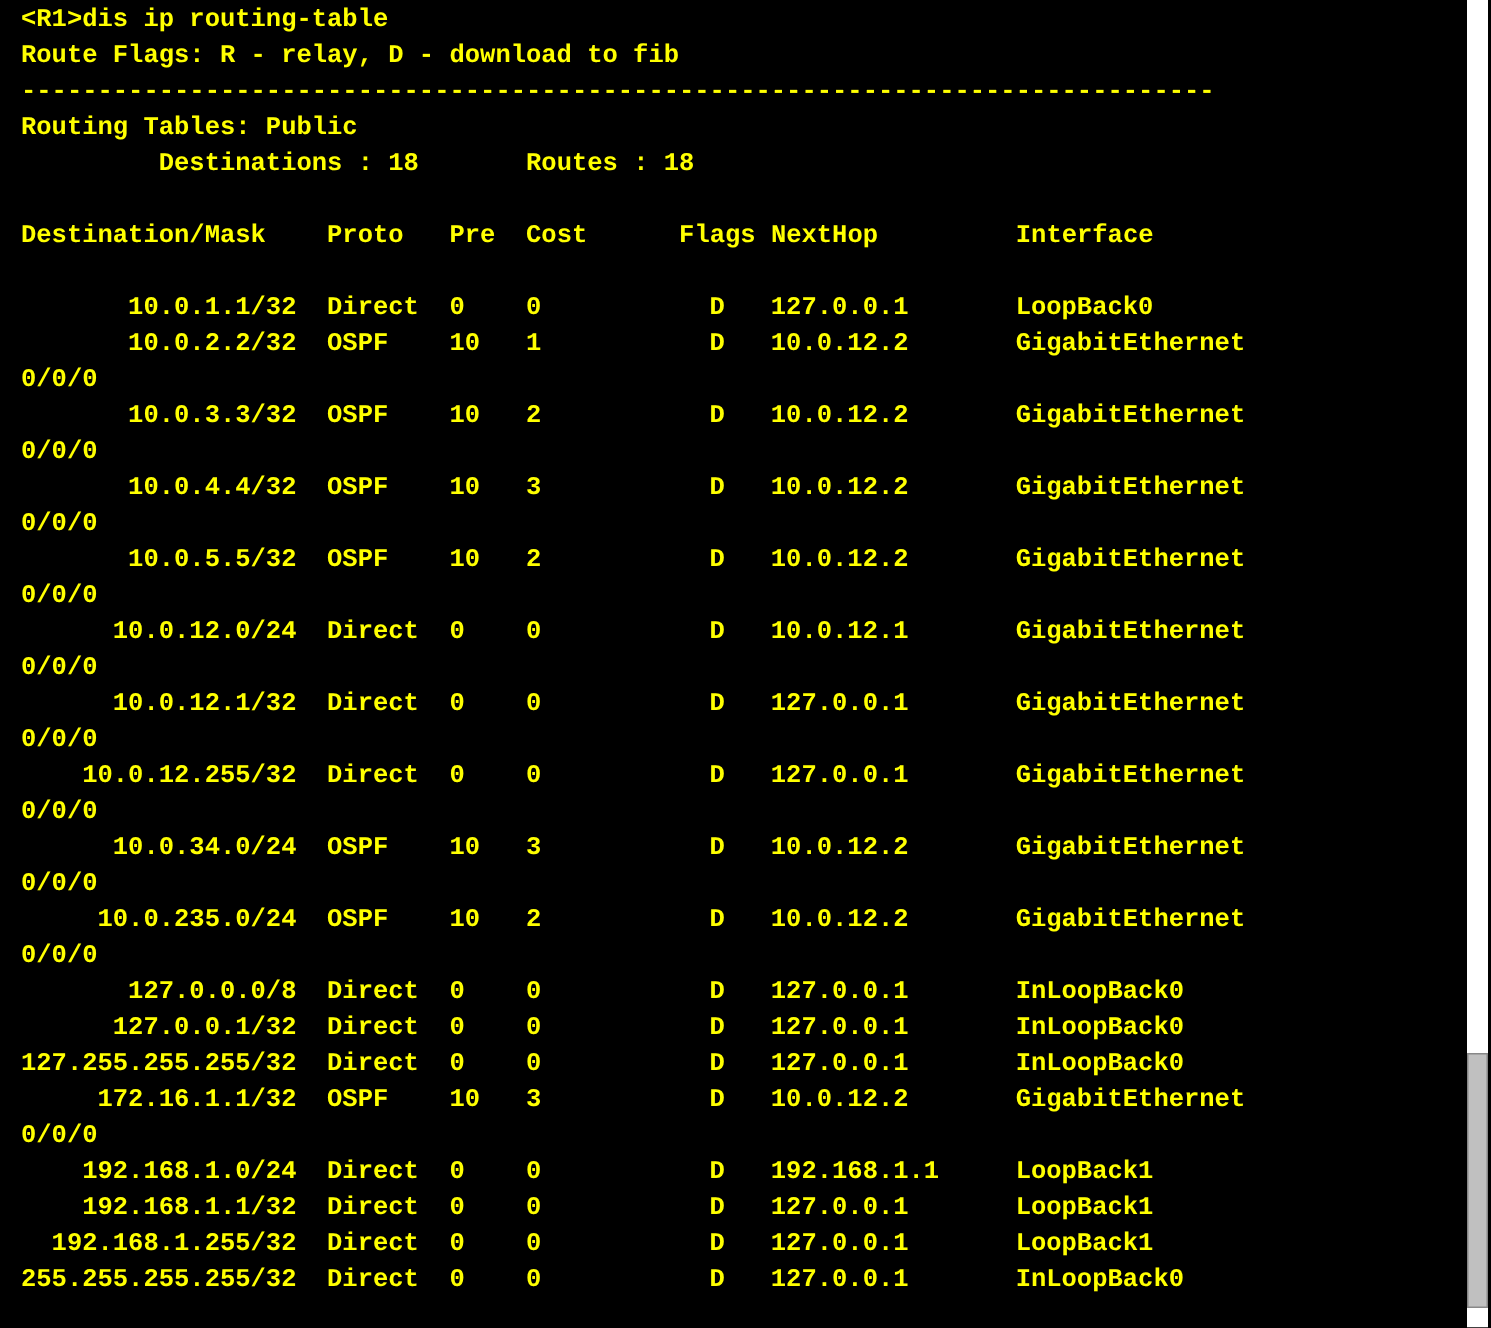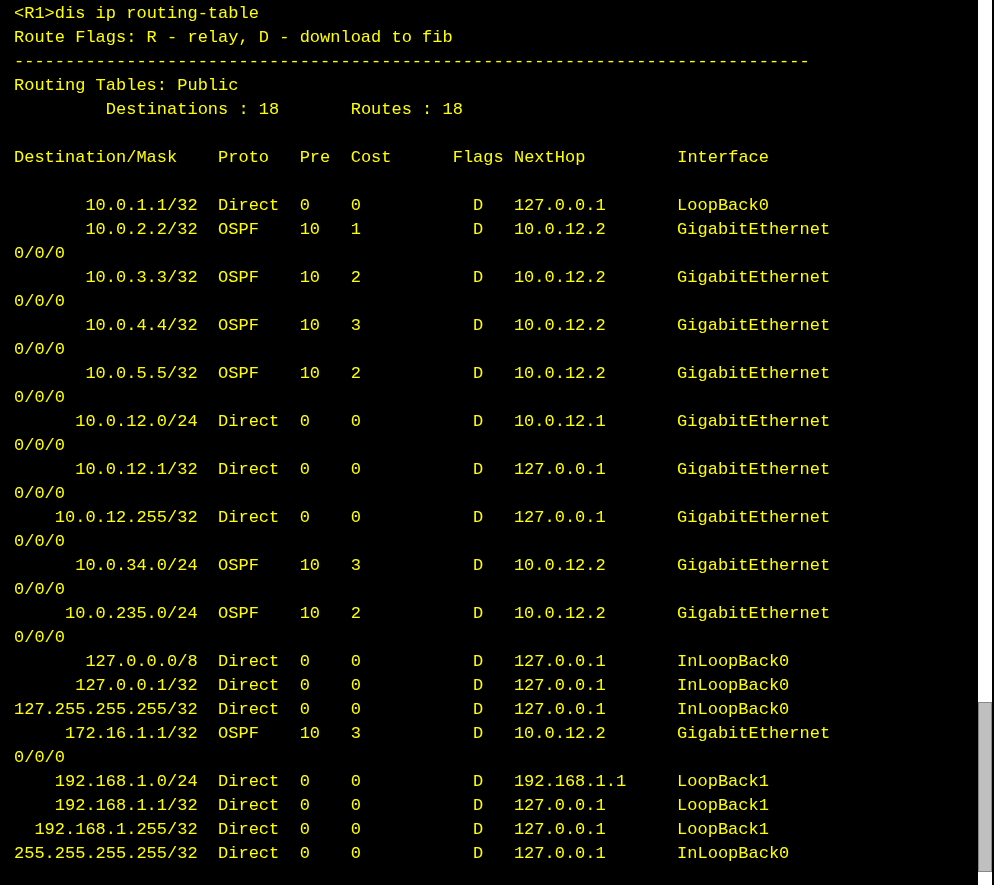--- a/index.html
+++ b/index.html
@@ -17,20 +17,21 @@
       width: 994px;
       height: 885px;
       overflow: hidden;
       position: relative;
     }
     .terminal {
       white-space: pre;
       padding: 2px 0 0 14px;
       width: 970px;
       height: 885px;
+      font-weight: bold;
     }
     .separator {
       color: #ffff00;
       letter-spacing: 0;
     }
     .scrollbar-track {
       position: absolute;
       right: 2px;
       top: 0;
       width: 14px;

